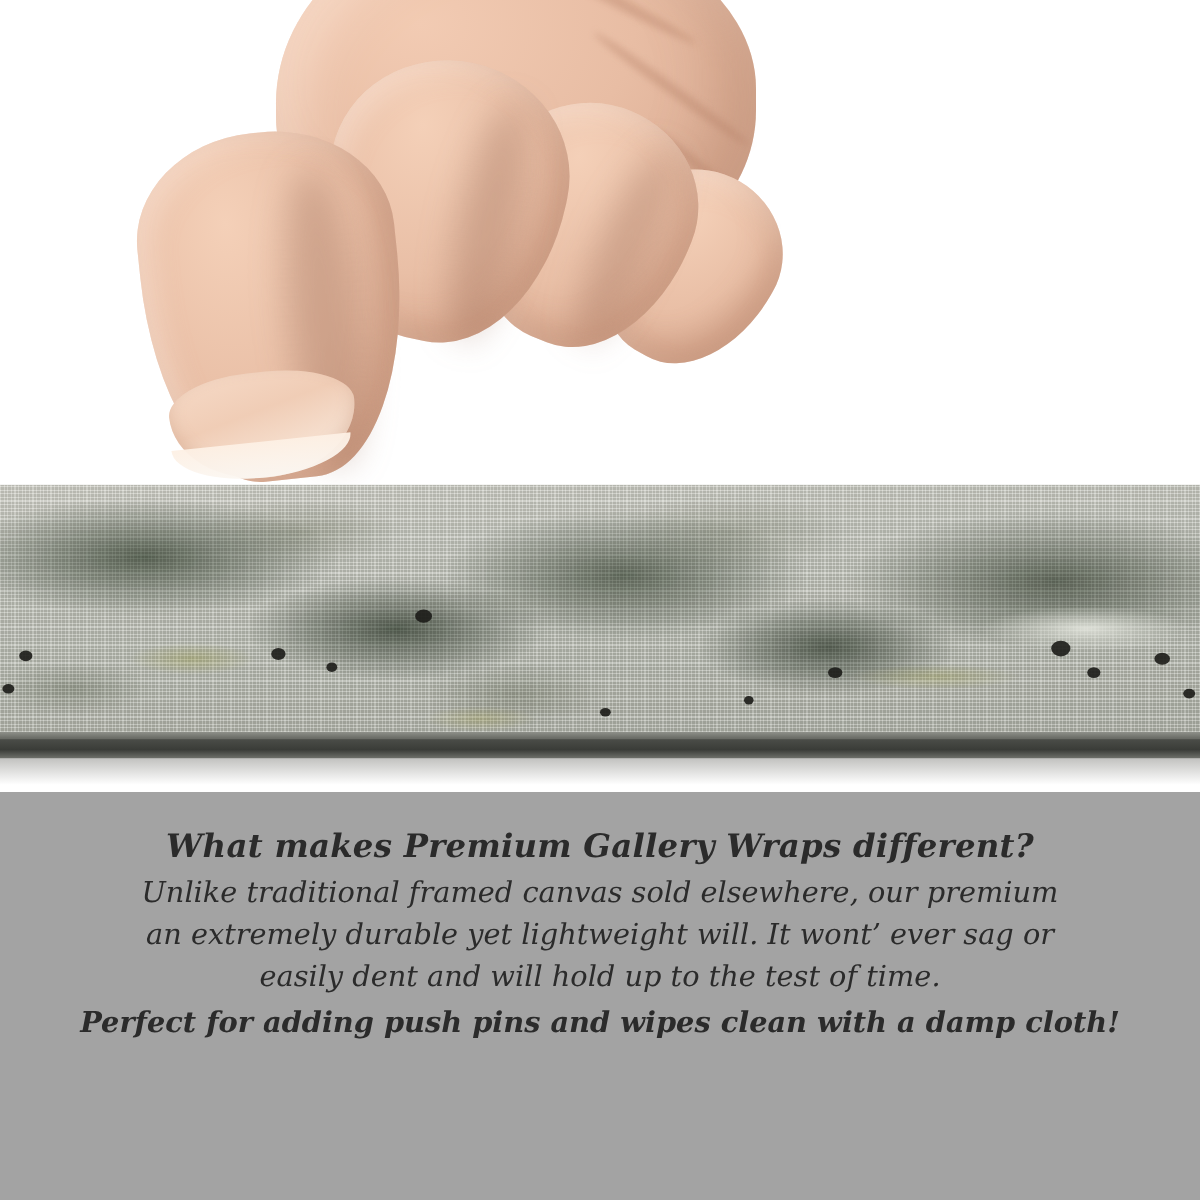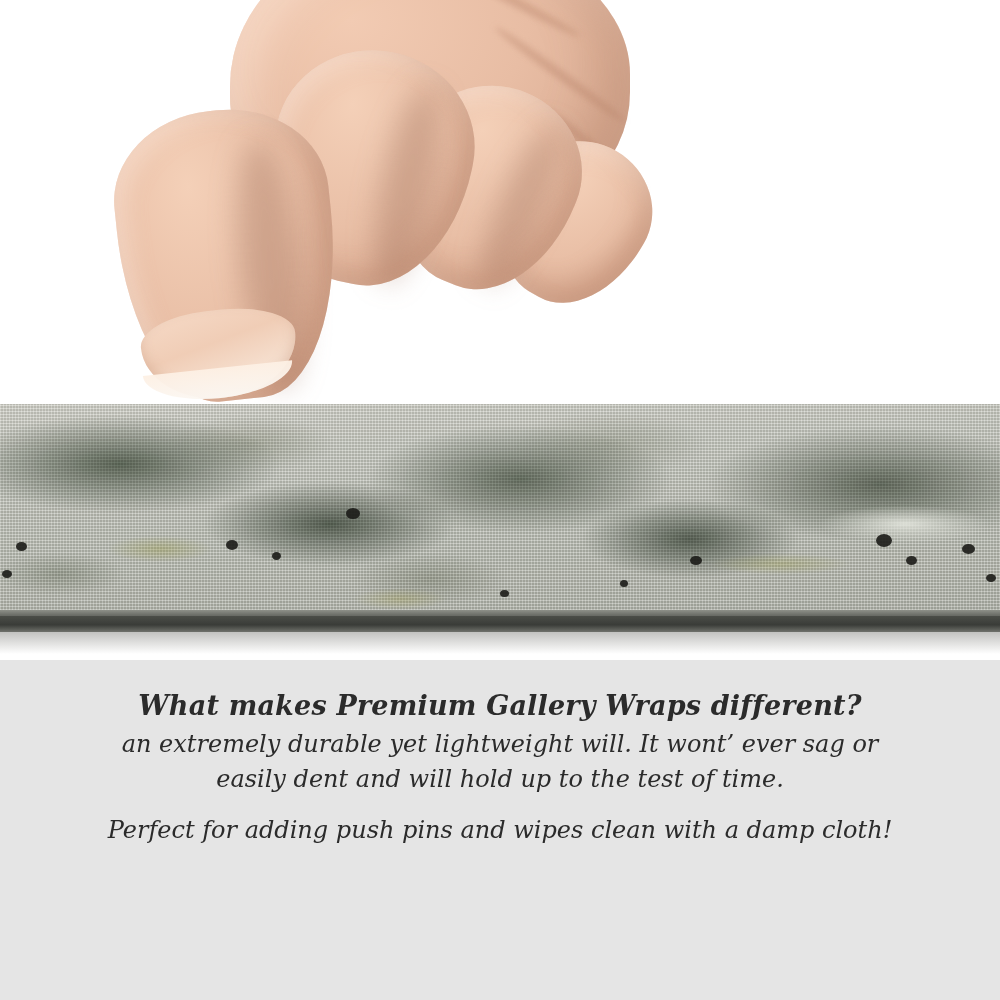--- a/index.html
+++ b/index.html
@@ -11,21 +11,21 @@
     width: 1000px;
     height: 1000px;
     font-family: "DejaVu Sans", sans-serif;
     overflow: hidden;
   }
 
   .product-card {
     position: relative;
     width: 1000px;
     height: 1000px;
-    background: #e5e5e5;
+    background: #a3a3a3;
     overflow: hidden;
   }
 
   
   .photo-area {
     position: absolute;
     left: 0;
     top: 0;
     width: 1000px;
     height: 660px;
@@ -208,21 +208,22 @@
     font-style: italic;
     letter-spacing: 0.2px;
   }
   .copy p {
     margin: 0;
     font-size: 24px;
     line-height: 1.45;
     font-style: italic;
   }
   .copy p.last {
-    margin-top: 16px;
+    margin-top: 4px;
+    font-weight: bold;
   }
 </style>
 </head>
 <body>
 
 <div class="product-card">
 
   <div class="photo-area">
 
     <div class="hand">
@@ -261,18 +262,19 @@
 
       <div class="strip-bottom-edge"></div>
     </div>
 
     <div class="wrap-side"></div>
     <div class="wrap-shadow"></div>
   </div>
 
   <div class="copy">
     <h2>What makes Premium Gallery Wraps different?</h2>
+    <p>Unlike traditional framed canvas sold elsewhere, our premium</p>
     <p>an extremely durable yet lightweight will. It wont’ ever sag or</p>
     <p>easily dent and will hold up to the test of time.</p>
     <p class="last">Perfect for adding push pins and wipes clean with a damp cloth!</p>
   </div>
 
 </div>
 
 </body></html>

